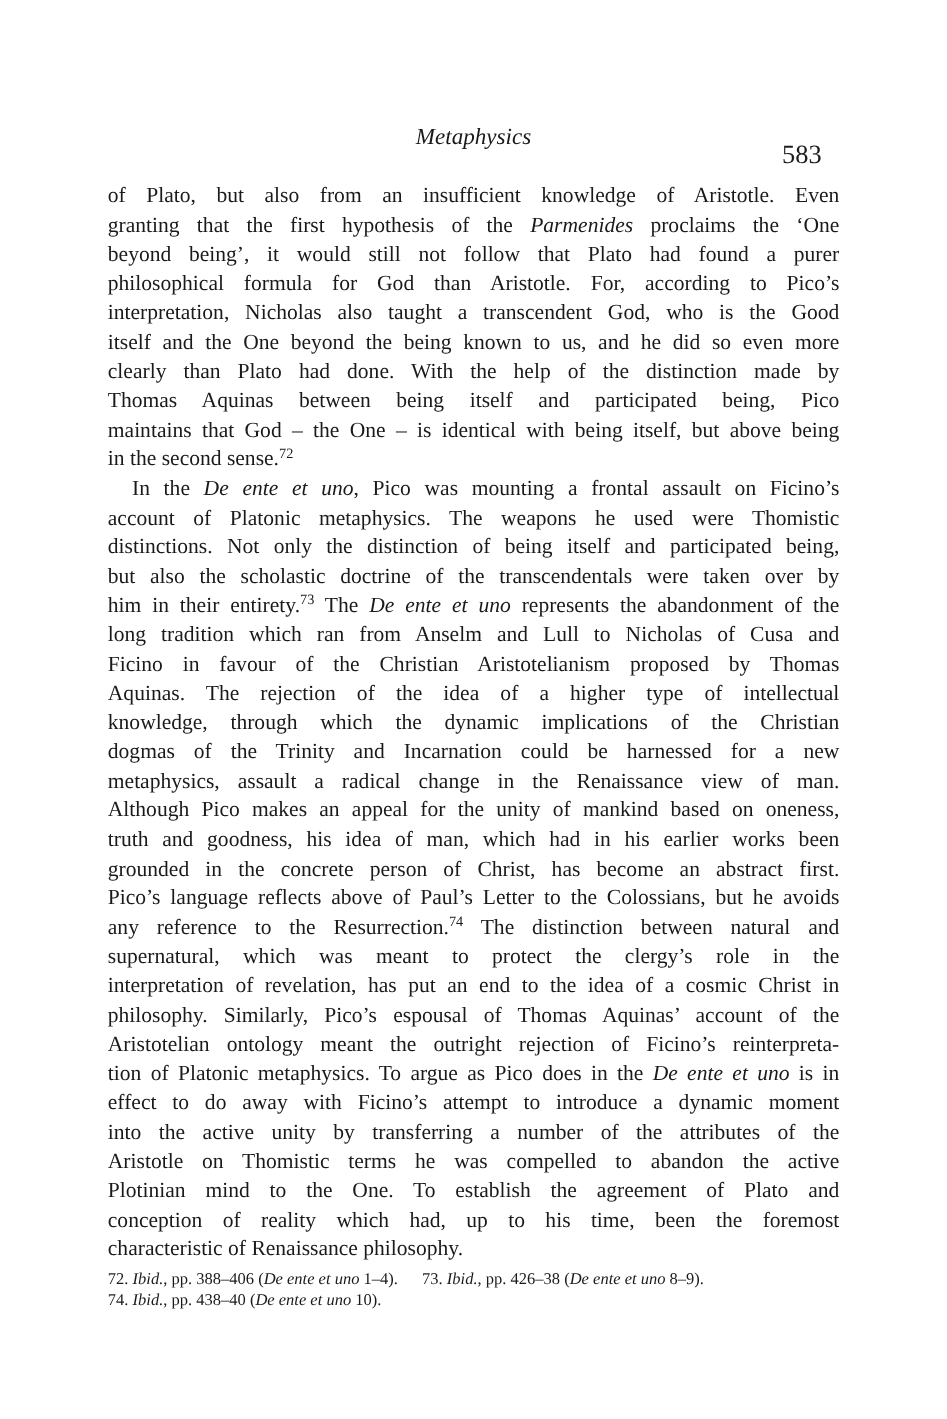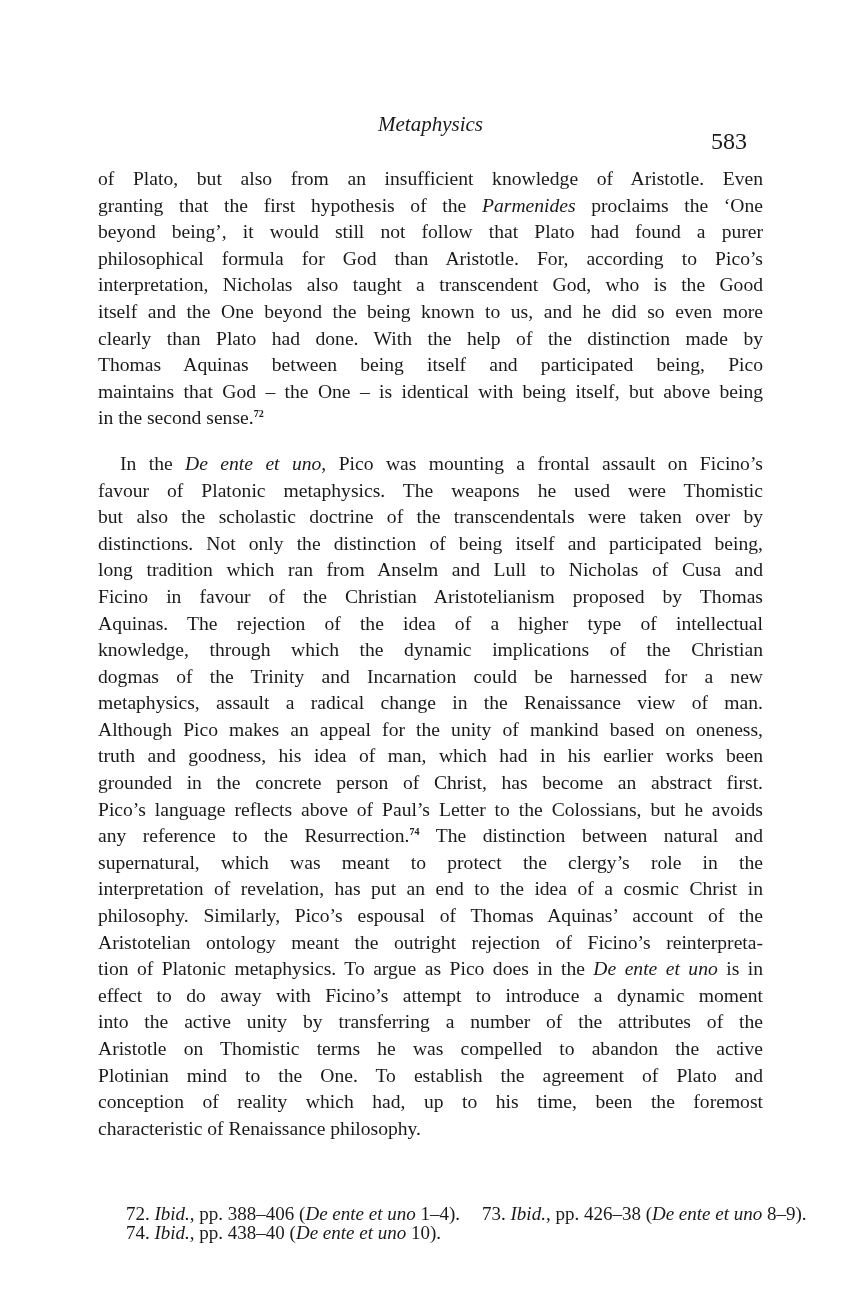--- a/index.html
+++ b/index.html
@@ -3,25 +3,25 @@
 <meta charset="utf-8">
 <style>
   html, body { margin: 0; padding: 0; background: #ffffff; }
   body { width: 861px; height: 1290px; position: relative; overflow: hidden; color: #1a1a1a; font-family: "Liberation Serif", "DejaVu Serif", serif; }
   .header { position: absolute; top: 112px; left: 0; width: 861px; height: 30px; }
   .running-title { position: absolute; left: 0; width: 861px; text-align: center; top: 0; font-style: italic; font-size: 21px; }
   .page-number { position: absolute; right: 114px; top: 16px; font-size: 24px; }
   .body-text { position: absolute; left: 98px; top: 166px; width: 665px; font-size: 19.6px; line-height: 26.6px; }
   .line { display: block; text-align: justify; text-align-last: justify; white-space: nowrap; height: 26.6px; overflow: visible; }
   .line.last { text-align-last: left; }
-  .line.indent { padding-left: 22px; margin-top: 19px; }
+  .line.indent { padding-left: 22px; }
   .line span { white-space: pre; }
-  sup { font-size: 10px; vertical-align: 7px; line-height: 0; font-weight: bold; }
+  sup { font-size: 13px; vertical-align: 7px; line-height: 0; }
   i { font-style: italic; }
-  .footnotes { position: absolute; left: 98px; top: 1204px; width: 665px; font-size: 19px; line-height: 19px; margin-left: 28px; }
+  .footnotes { position: absolute; left: 98px; top: 1154px; width: 665px; font-size: 15px; line-height: 19px; }
   .fn-row { white-space: nowrap; }
   .fn { display: inline-block; margin-right: 22px; }
 </style>
 </head>
 <body>
 
 <div class="header">
   <div class="running-title">Metaphysics</div>
   <div class="page-number">583</div>
 </div>
@@ -34,23 +34,24 @@
       <div class="line"><span>philosophical formula for God than Aristotle. For, according to Pico’s</span></div>
       <div class="line"><span>interpretation, Nicholas also taught a transcendent God, who is the Good</span></div>
       <div class="line"><span>itself and the One beyond the being known to us, and he did so even more</span></div>
       <div class="line"><span>clearly than Plato had done. With the help of the distinction made by</span></div>
       <div class="line"><span>Thomas Aquinas between being itself and participated being, Pico</span></div>
       <div class="line"><span>maintains that God – the One – is identical with being itself, but above being</span></div>
       <div class="line last"><span>in the second sense.</span><sup>72</sup></div>
     </div>
     <div>
       <div class="line indent"><span>In the </span><i>De ente et uno</i><span>, Pico was mounting a frontal assault on Ficino’s</span></div>
-      <div class="line"><span>favour of Platonic metaphysics. The weapons he used were Thomistic</span></div>
+      <div class="line"><span>account of Platonic metaphysics. The weapons he used were Thomistic</span></div>
+      <div class="line"><span>distinctions. Not only the distinction of being itself and participated being,</span></div>
       <div class="line"><span>but also the scholastic doctrine of the transcendentals were taken over by</span></div>
-      <div class="line"><span>distinctions. Not only the distinction of being itself and participated being,</span></div>
+      <div class="line"><span>him in their entirety.</span><sup>73</sup><span> The </span><i>De ente et uno</i><span> represents the abandonment of the</span></div>
       <div class="line"><span>long tradition which ran from Anselm and Lull to Nicholas of Cusa and</span></div>
       <div class="line"><span>Ficino in favour of the Christian Aristotelianism proposed by Thomas</span></div>
       <div class="line"><span>Aquinas. The rejection of the idea of a higher type of intellectual</span></div>
       <div class="line"><span>knowledge, through which the dynamic implications of the Christian</span></div>
       <div class="line"><span>dogmas of the Trinity and Incarnation could be harnessed for a new</span></div>
       <div class="line"><span>metaphysics, assault a radical change in the Renaissance view of man.</span></div>
       <div class="line"><span>Although Pico makes an appeal for the unity of mankind based on oneness,</span></div>
       <div class="line"><span>truth and goodness, his idea of man, which had in his earlier works been</span></div>
       <div class="line"><span>grounded in the concrete person of Christ, has become an abstract first.</span></div>
       <div class="line"><span>Pico’s language reflects above of Paul’s Letter to the Colossians, but he avoids</span></div>

